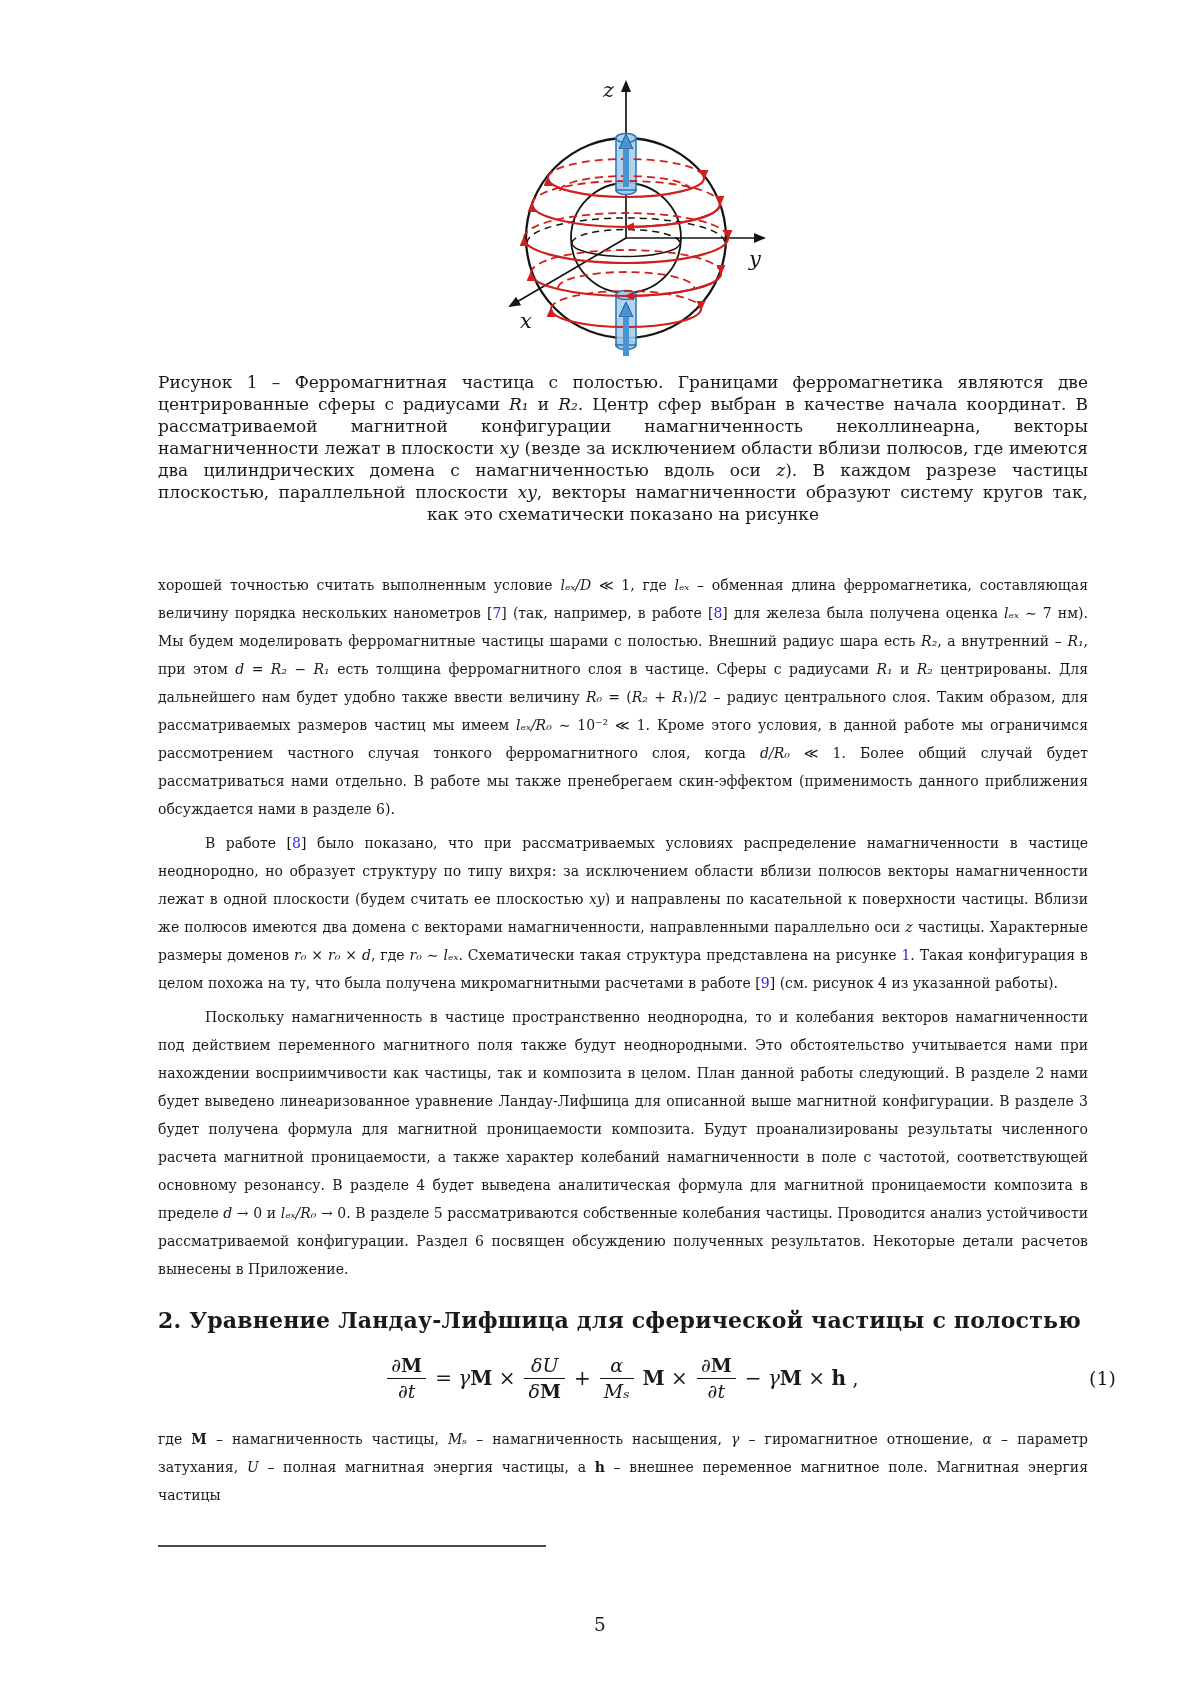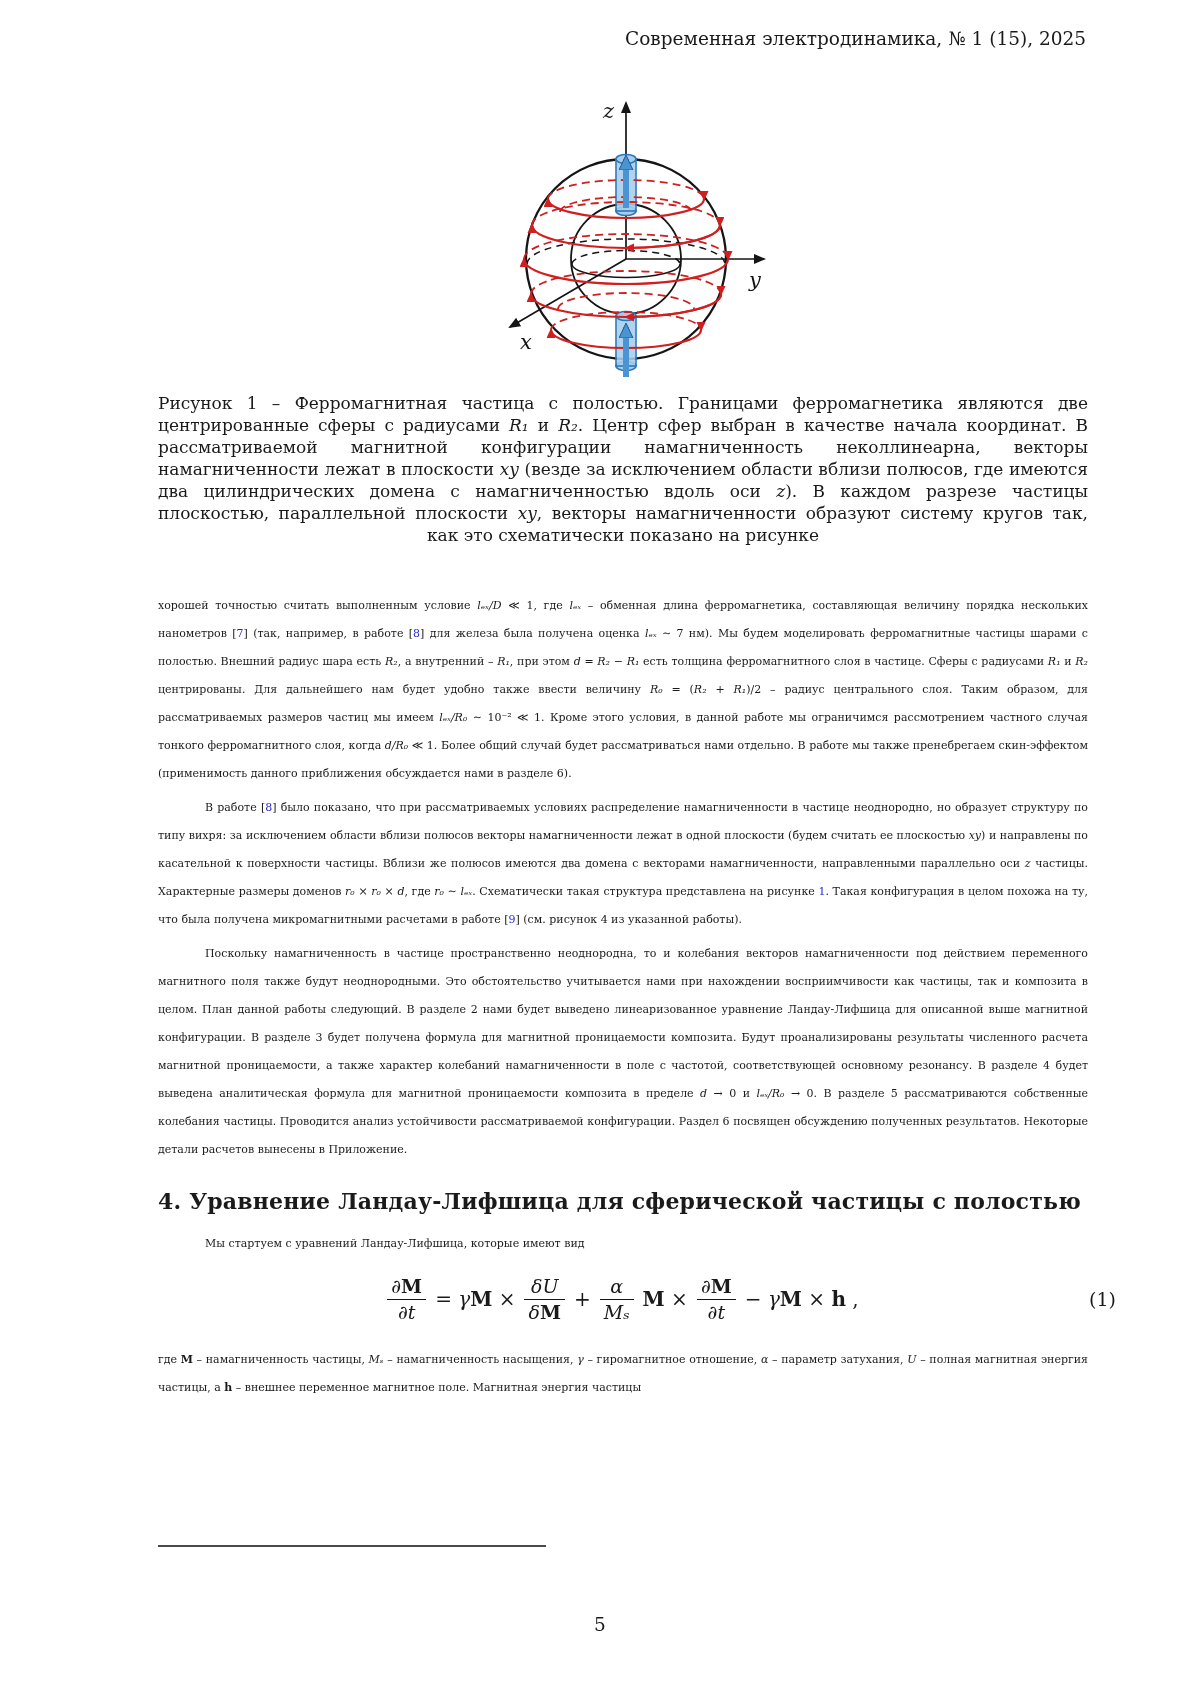--- a/index.html
+++ b/index.html
@@ -15,21 +15,21 @@
   .header{font-size:18.5px; text-align:right; padding-right:2px;}
   .figwrap{width:930px; margin:38px 0 0 0; display:flex; justify-content:center;}
   .figwrap svg{margin-left:-44px; overflow:visible;}
   .axlbl{font-family:"DejaVu Serif",serif; font-style:italic; font-size:21px; fill:#151515;}
   .ringB{fill:none; stroke:var(--vortex); stroke-width:1.8; stroke-dasharray:8 5;}
   .ringF{fill:none; stroke:var(--vortex); stroke-width:2.2;}
   .sphere{fill:none; stroke:#151515;}
   .blkdash{fill:none; stroke:#151515; stroke-width:1.5; stroke-dasharray:7 5;}
   .caption{margin-top:13px; font-size:17px; line-height:22px; text-align:justify; text-align-last:center;}
   .bodytext{margin-top:46px;}
-  .para{font-size:11px; line-height:28px; text-align:justify; margin:0 0 6px 0;}
+  .para{font-size:14px; line-height:28px; text-align:justify; margin:0 0 6px 0;}
   .p-indent{text-indent:47px;}
   .i{font-style:italic;}
   .b{font-weight:bold;}
   .l{color:var(--link);}
   .sup{vertical-align:super; font-size:70%; line-height:0;}
   .sechead{font-size:22px; font-weight:bold; margin:24px 0 16px 0; letter-spacing:.2px;}
   .lead{margin-bottom:12px;}
   .eqrow{
     position:relative; display:flex; justify-content:center; align-items:center;
     gap:9px; font-size:20px; margin:10px 0 18px 0; min-height:58px;
@@ -42,21 +42,20 @@
   .fnrule{width:388px; height:0; border-top:2px solid #4a4a4a; margin-bottom:7px;}
   .fntext{font-size:15.5px; line-height:20px; text-indent:30px; text-align:justify;}
   .pagenum{position:absolute; top:1614px; left:0; width:1200px; text-align:center; font-size:18.5px;}
 </style>
 </head>
 <body>
 
 <div class="page">
   <div class="content">
 
-    <div class="header">Современная электродинамика, № 1 (15), 2025</div>
 
     <div class="figwrap">
       <svg width="346" height="292" viewBox="0 0 346 292">
         <defs>
           <marker id="mA" markerUnits="userSpaceOnUse" markerWidth="13" markerHeight="11" refX="10" refY="5" orient="auto">
             <path d="M0,0 L12,5 L0,10 Z" fill="#151515"></path>
           </marker>
           <marker id="mR" markerUnits="userSpaceOnUse" markerWidth="12" markerHeight="10" refX="8" refY="4.5" orient="auto">
             <path d="M0,0 L10,4.5 L0,9 Z" style="fill:var(--vortex)"></path>
           </marker>
@@ -122,23 +121,22 @@
       </svg>
     </div>
 
     <div class="caption"><span>Рисунок 1 –  Ферромагнитная частица с полостью. Границами ферромагнетика являются две центрированные сферы с радиусами </span><span class="i">R₁</span><span> и </span><span class="i">R₂</span><span>. Центр сфер выбран в качестве начала координат. В рассматриваемой магнитной конфигурации намагниченность неколлинеарна, векторы намагниченности лежат в плоскости </span><span class="i">xy</span><span> (везде за исключением области вблизи полюсов, где имеются два цилиндрических домена с намагниченностью вдоль оси </span><span class="i">z</span><span>). В каждом разрезе частицы плоскостью, параллельной плоскости </span><span class="i">xy</span><span>, векторы намагниченности образуют систему кругов так, как это схематически показано на рисунке</span></div>
 
     <div class="bodytext">
       <div class="para"><span>хорошей точностью считать выполненным условие </span><span class="i">lₑₓ/D</span><span> ≪ 1, где </span><span class="i">lₑₓ</span><span> – обменная длина ферромагнетика, составляющая величину порядка нескольких нанометров </span><span>[</span><span class="l">7</span><span>]</span><span> (так, например, в работе </span><span>[</span><span class="l">8</span><span>]</span><span> для железа была получена оценка </span><span class="i">lₑₓ</span><span> ∼ 7 нм). Мы будем моделировать ферромагнитные частицы шарами с полостью. Внешний радиус шара есть </span><span class="i">R₂</span><span>, а внутренний – </span><span class="i">R₁</span><span>, при этом </span><span class="i">d</span><span> = </span><span class="i">R₂ − R₁</span><span> есть толщина ферромагнитного слоя в частице. Сферы с радиусами </span><span class="i">R₁</span><span> и </span><span class="i">R₂</span><span> центрированы. Для дальнейшего нам будет удобно также ввести величину </span><span class="i">R₀</span><span> = (</span><span class="i">R₂ + R₁</span><span>)/2 – радиус центрального слоя. Таким образом, для рассматриваемых размеров частиц мы имеем </span><span class="i">lₑₓ/R₀</span><span> ∼ 10⁻² ≪ 1. Кроме этого условия, в данной работе мы ограничимся рассмотрением частного случая тонкого ферромагнитного слоя, когда </span><span class="i">d/R₀</span><span> ≪ 1. Более общий случай будет рассматриваться нами отдельно. В работе мы также пренебрегаем скин-эффектом (применимость данного приближения обсуждается нами в разделе 6).</span></div>
       <div class="para p-indent"><span>В работе </span><span>[</span><span class="l">8</span><span>]</span><span> было показано, что при рассматриваемых условиях распределение намагниченности в частице неоднородно, но образует структуру по типу вихря: за исключением области вблизи полюсов векторы намагниченности лежат в одной плоскости (будем считать ее плоскостью </span><span class="i">xy</span><span>) и направлены по касательной к поверхности частицы. Вблизи же полюсов имеются два домена с векторами намагниченности, направленными параллельно оси </span><span class="i">z</span><span> частицы. Характерные размеры доменов </span><span class="i">r₀ × r₀ × d</span><span>, где </span><span class="i">r₀ ∼ lₑₓ</span><span>. Схематически такая структура представлена на рисунке </span><span class="l">1</span><span>. Такая конфигурация в целом похожа на ту, что была получена микромагнитными расчетами в работе </span><span>[</span><span class="l">9</span><span>]</span><span> (см. рисунок 4 из указанной работы).</span></div>
       <div class="para p-indent"><span>Поскольку намагниченность в частице пространственно неоднородна, то и колебания векторов намагниченности под действием переменного магнитного поля также будут неоднородными. Это обстоятельство учитывается нами при нахождении восприимчивости как частицы, так и композита в целом. План данной работы следующий. В разделе 2 нами будет выведено линеаризованное уравнение Ландау-Лифшица для описанной выше магнитной конфигурации. В разделе 3 будет получена формула для магнитной проницаемости композита. Будут проанализированы результаты численного расчета магнитной проницаемости, а также характер колебаний намагниченности в поле с частотой, соответствующей основному резонансу. В разделе 4 будет выведена аналитическая формула для магнитной проницаемости композита в пределе </span><span class="i">d</span><span> → 0 и </span><span class="i">lₑₓ/R₀</span><span> → 0. В разделе 5 рассматриваются собственные колебания частицы. Проводится анализ устойчивости рассматриваемой конфигурации. Раздел 6 посвящен обсуждению полученных результатов. Некоторые детали расчетов вынесены в Приложение.</span></div>
 
-      <div class="sechead">4. Уравнение Ландау-Лифшица для сферической частицы с полостью</div>
+      <div class="sechead">2. Уравнение Ландау-Лифшица для сферической частицы с полостью</div>
 
-      <div class="para p-indent lead">Мы стартуем с уравнений Ландау-Лифшица, которые имеют вид</div>
 
       <div class="eqrow">
         <span class="frac">
           <span class="num"><span>∂</span><span class="b">M</span></span>
           <span class="den"><span>∂</span><span class="i">t</span></span>
         </span>
         <span><span>= </span><span class="i">γ</span><span class="b">M</span><span> ×</span></span>
         <span class="frac">
           <span class="num"><span class="i">δU</span></span>
           <span class="den"><span class="i">δ</span><span class="b">M</span></span>

